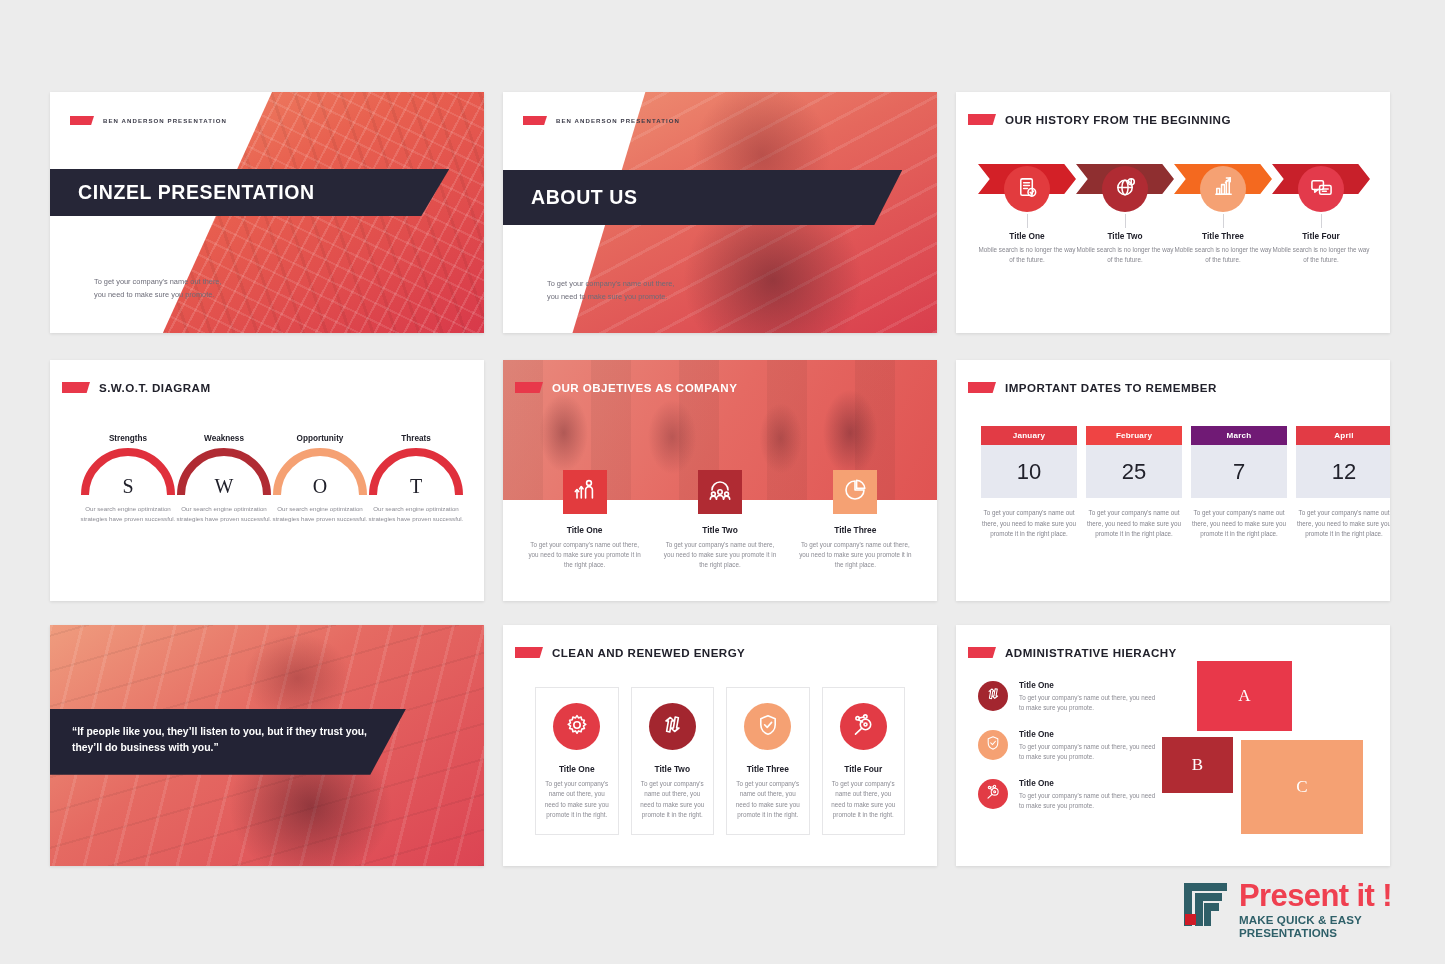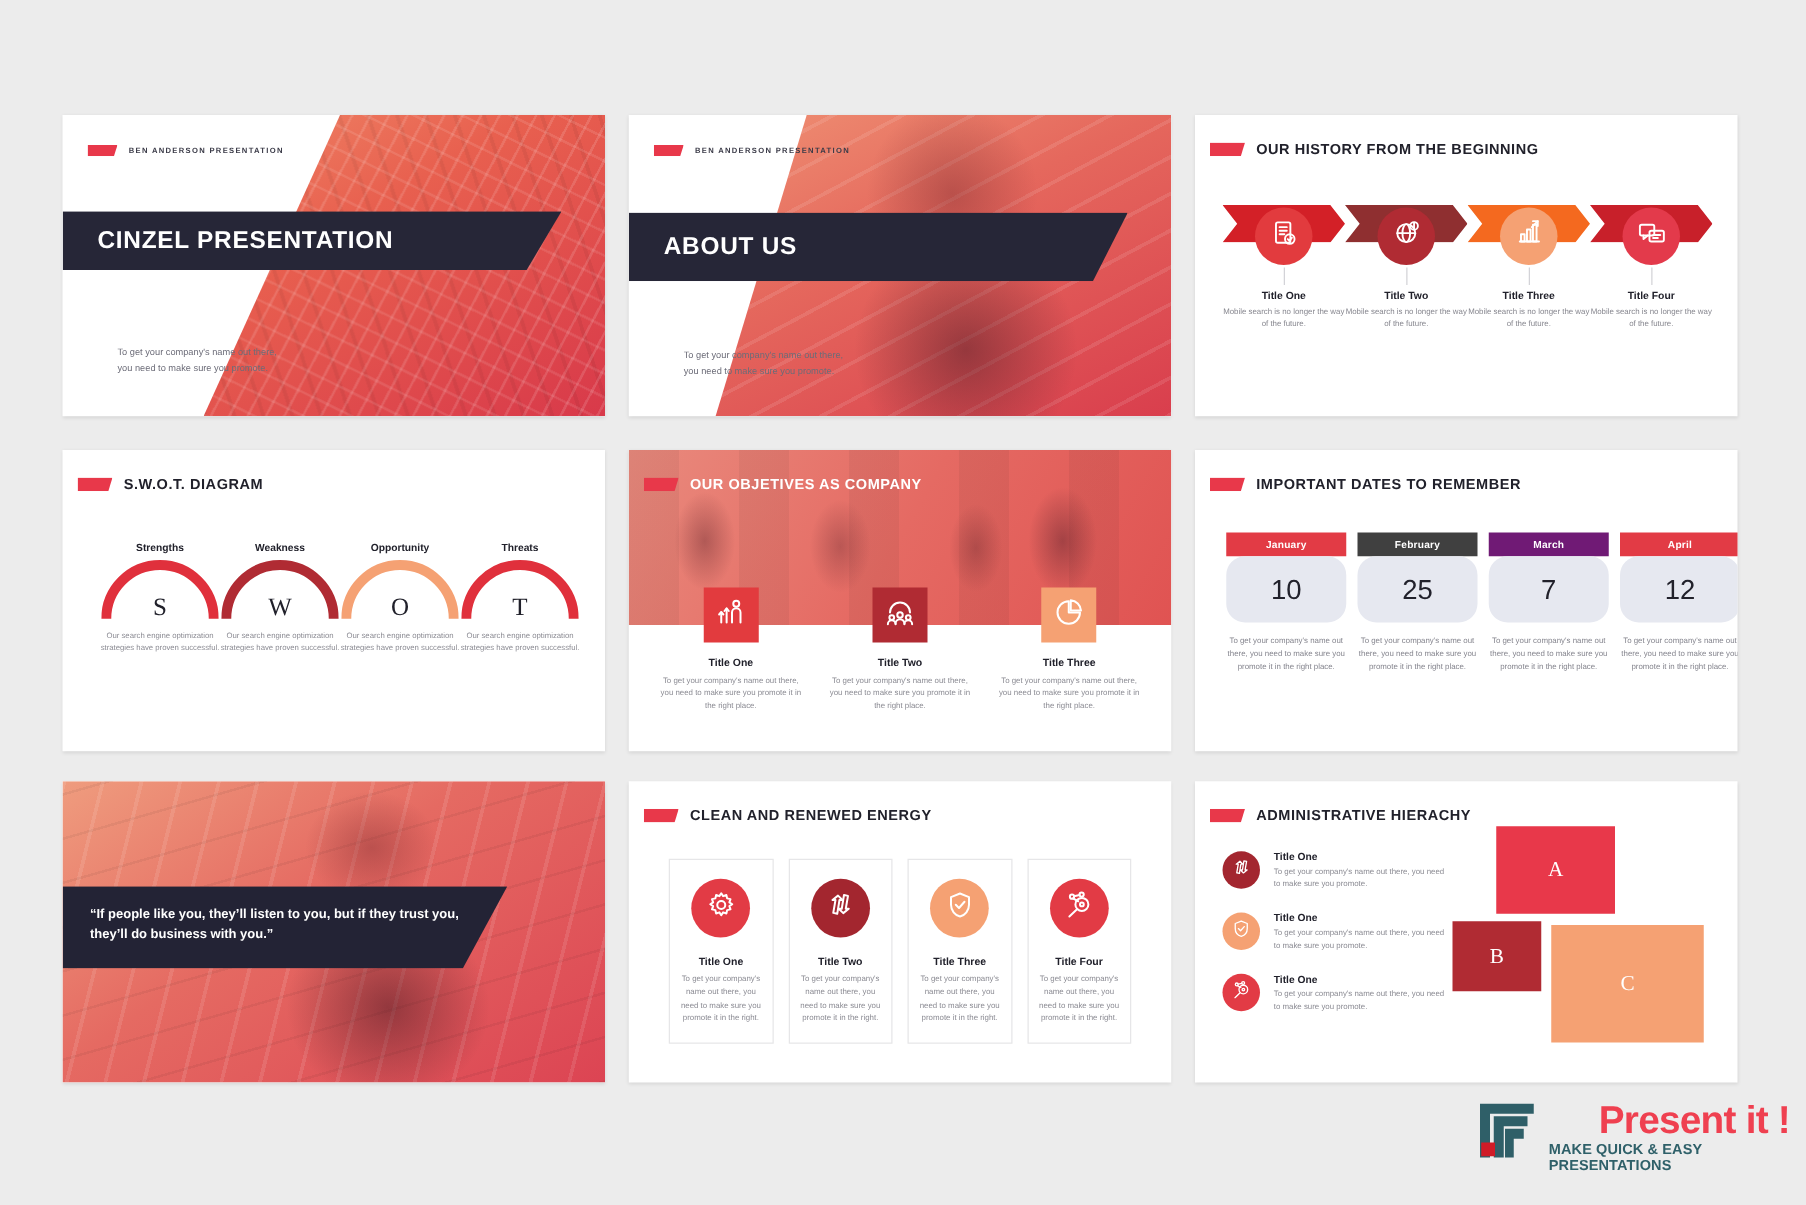--- a/index.html
+++ b/index.html
@@ -125,21 +125,21 @@
   .obj-col { flex: 1; display: flex; flex-direction: column; align-items: center; }
   .obj-icon { width: 44px; height: 44px; display: flex; align-items: center; justify-content: center; }
   .obj-title { font-size: 8.4px; font-weight: bold; color: #21212b; margin-top: 11px; }
   .obj-desc { font-size: 6.3px; line-height: 1.6; color: #8b8b93; text-align: center; margin-top: 5px; width: 116px; }
 
   
   .cal-row { position: absolute; left: 25px; right: 25px; top: 66px; display: flex; gap: 9px; }
   .cal-col { flex: 1; display: flex; flex-direction: column; align-items: flex-start; }
   .cal-head { width: 100%; height: 19px; display: flex; align-items: center; justify-content: center;
               color: #fff; font-size: 8.1px; font-weight: bold; letter-spacing: .2px; }
-  .cal-body { width: 100%; height: 53px; background: #e6e8f0; display: flex; align-items: center; justify-content: center; border-radius: 15px; }
+  .cal-body { width: 100%; height: 53px; background: #e6e8f0; display: flex; align-items: center; justify-content: center; }
   .cal-num { font-size: 22px; color: #21212b; font-weight: normal; }
   .cal-desc { font-size: 6.3px; line-height: 1.68; color: #85858e; text-align: center; margin-top: 10px; width: 96px; }
 
   
   .quote-box {
     position: absolute; left: 0; top: 84px; width: 82%;
     background: #232335; clip-path: polygon(0 0, 100% 0, 90% 100%, 0 100%);
     padding: 15px 26px 19px 22px;
   }
   .quote-box p { color: #fff; font-size: 10.4px; font-weight: bold; line-height: 1.52; }
@@ -160,21 +160,21 @@
   .hier-box { position: absolute; display: flex; align-items: center; justify-content: center;
               color: #fff; font-size: 17px; font-family: "Liberation Serif", serif; }
   .box-a { left: 241px; top: 36px;  width: 95px;  height: 70px; }
   .box-b { left: 206px; top: 112px; width: 71px;  height: 56px; }
   .box-c { left: 285px; top: 115px; width: 122px; height: 94px; }
 
   
   .logo { position: absolute; left: 1182px; top: 881px; display: flex; align-items: flex-start; gap: 10px; }
   .logo-mark { position: relative; width: 47px; height: 47px; flex: none; }
   .logo-text { display: flex; flex-direction: column; }
-  .logo-main { font-size: 31px; font-weight: bold; color: #ef4050; letter-spacing: -.6px; line-height: .95; margin-left: 40px; }
+  .logo-main { font-size: 31px; font-weight: bold; color: #ef4050; letter-spacing: -.6px; line-height: .95; }
   .logo-sub { font-size: 11.6px; font-weight: bold; color: #2f6069; letter-spacing: .1px; margin-top: 3px; }
 </style>
 </head>
 <body>
 
 <div class="canvas">
 
   <div class="slide c1 r1">
     <div class="cover-photo">
       <div class="skew ph-building"></div>
@@ -385,21 +385,21 @@
     </div>
     <div class="cal-row" id="cal-row">
         <div class="cal-col">
           <div class="cal-head" style="background:#e23b45">January</div>
        <div class="cal-body">
          <span class="cal-num">10</span>
        </div>
        <div class="cal-desc">To get your company's name out there, you need to make sure you promote it in the right place.</div>
         </div>
         <div class="cal-col">
-          <div class="cal-head" style="background:#404040">February</div>
+          <div class="cal-head" style="background:#ef4444">February</div>
        <div class="cal-body">
          <span class="cal-num">25</span>
        </div>
        <div class="cal-desc">To get your company's name out there, you need to make sure you promote it in the right place.</div>
         </div>
         <div class="cal-col">
           <div class="cal-head" style="background:#701a75">March</div>
        <div class="cal-body">
          <span class="cal-num">7</span>
        </div>

